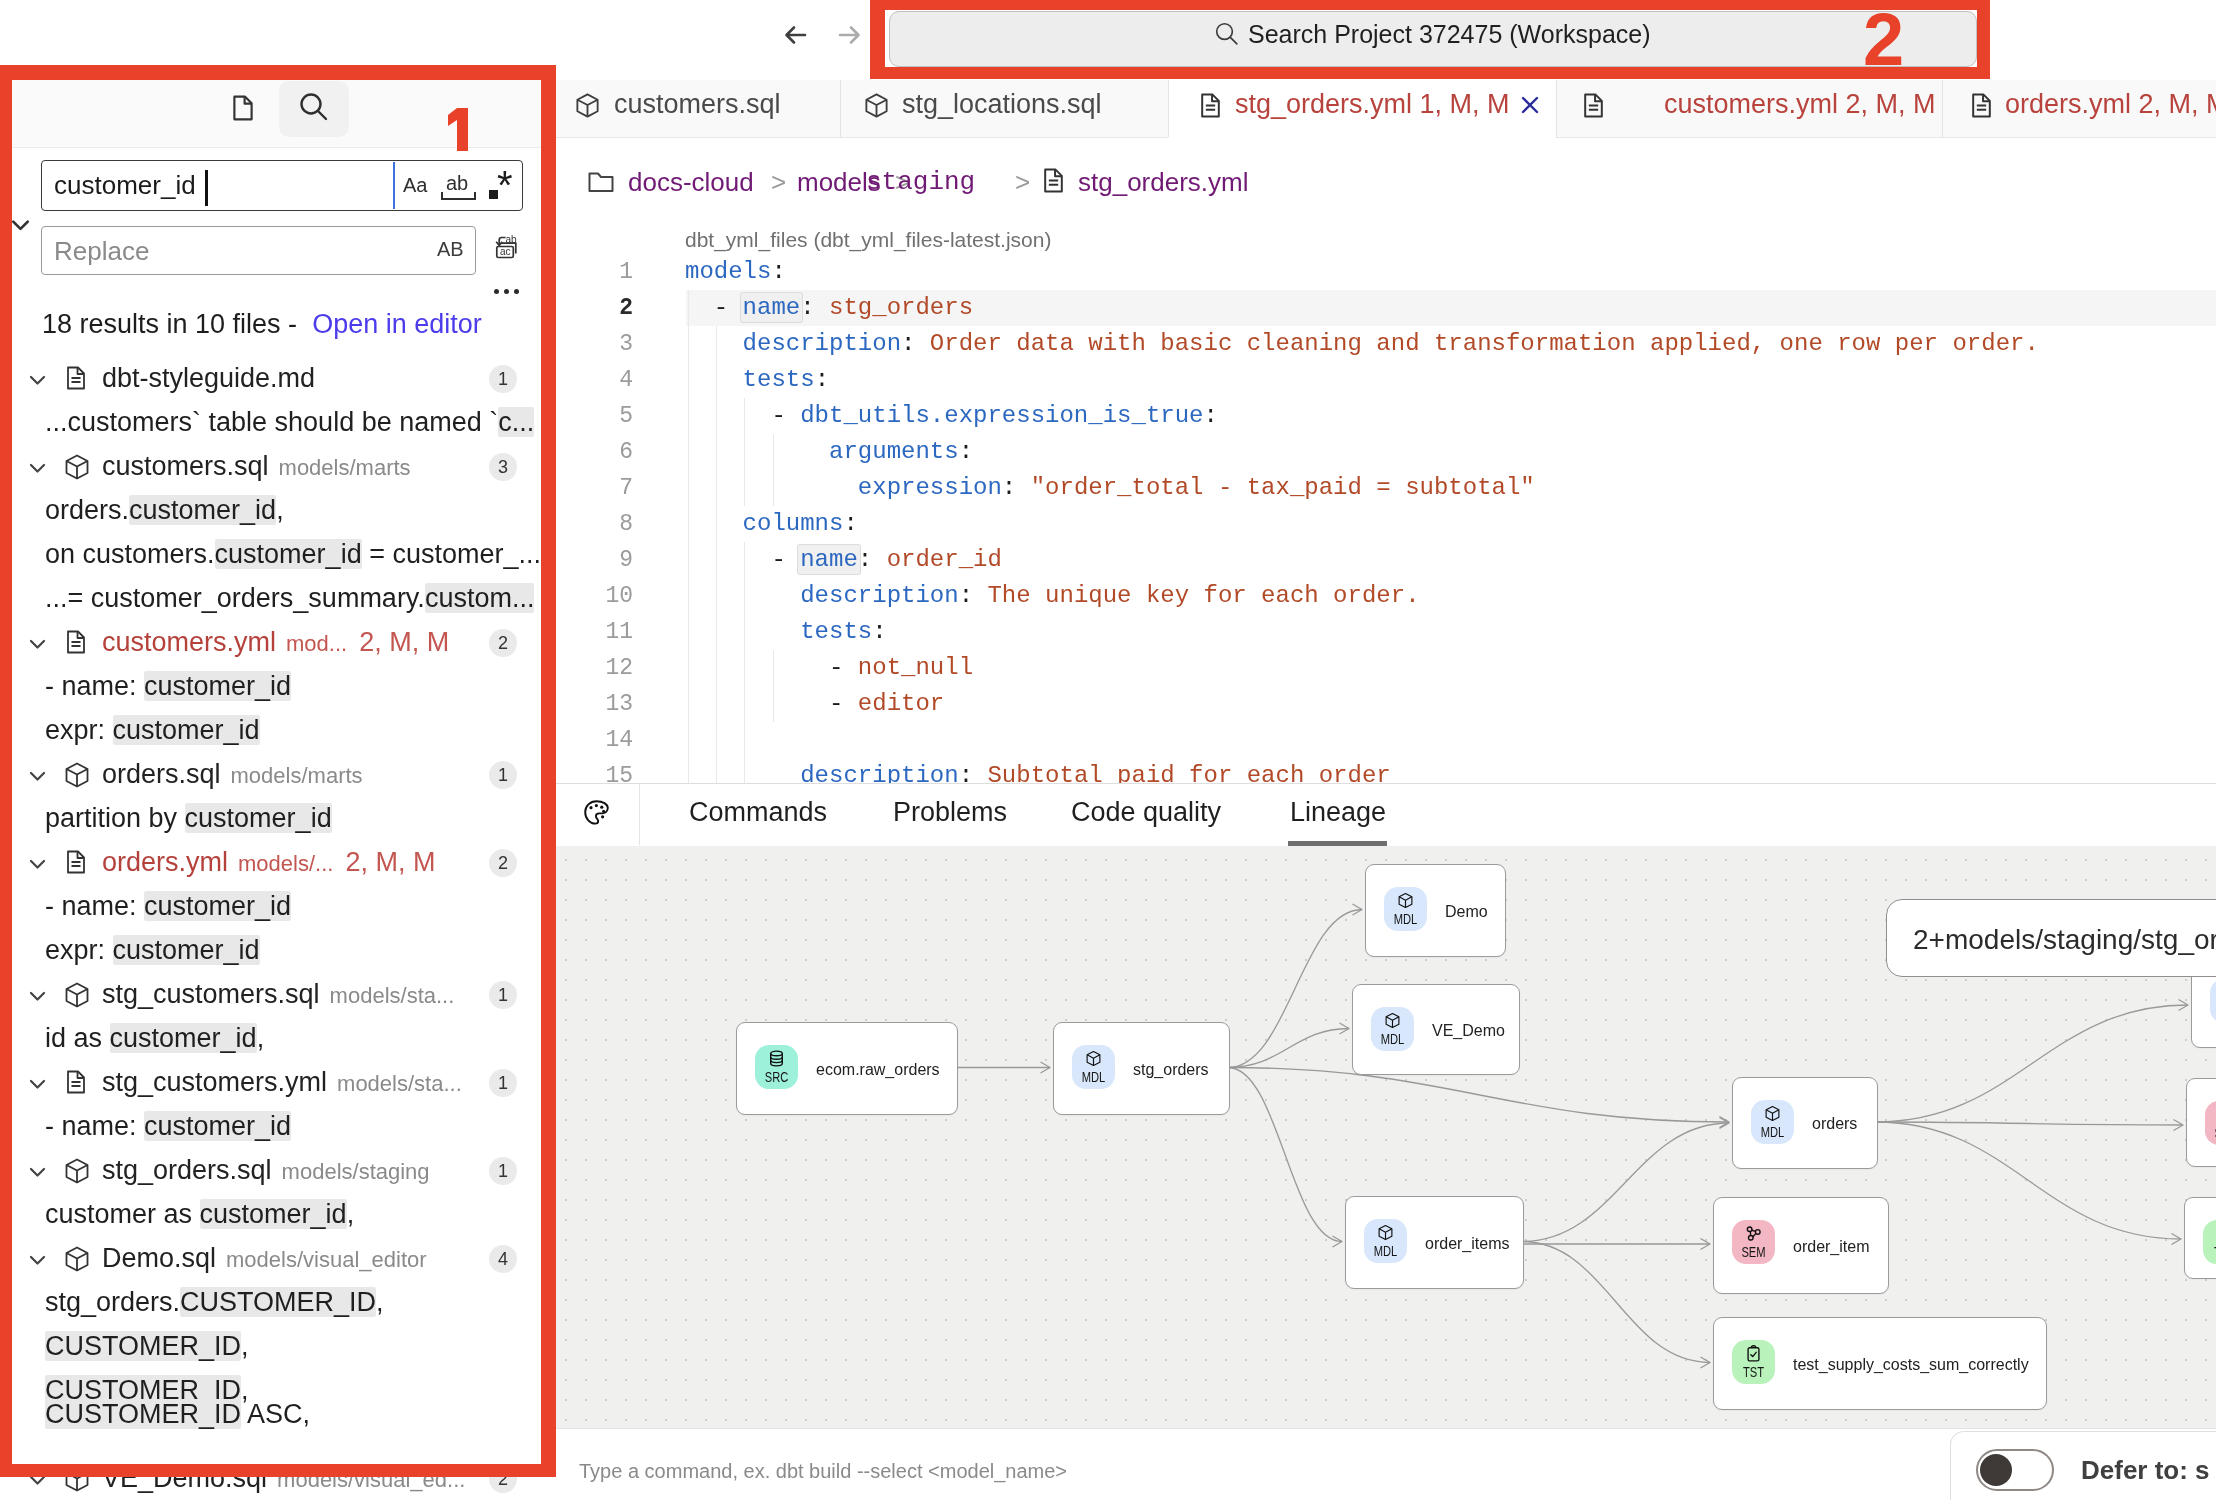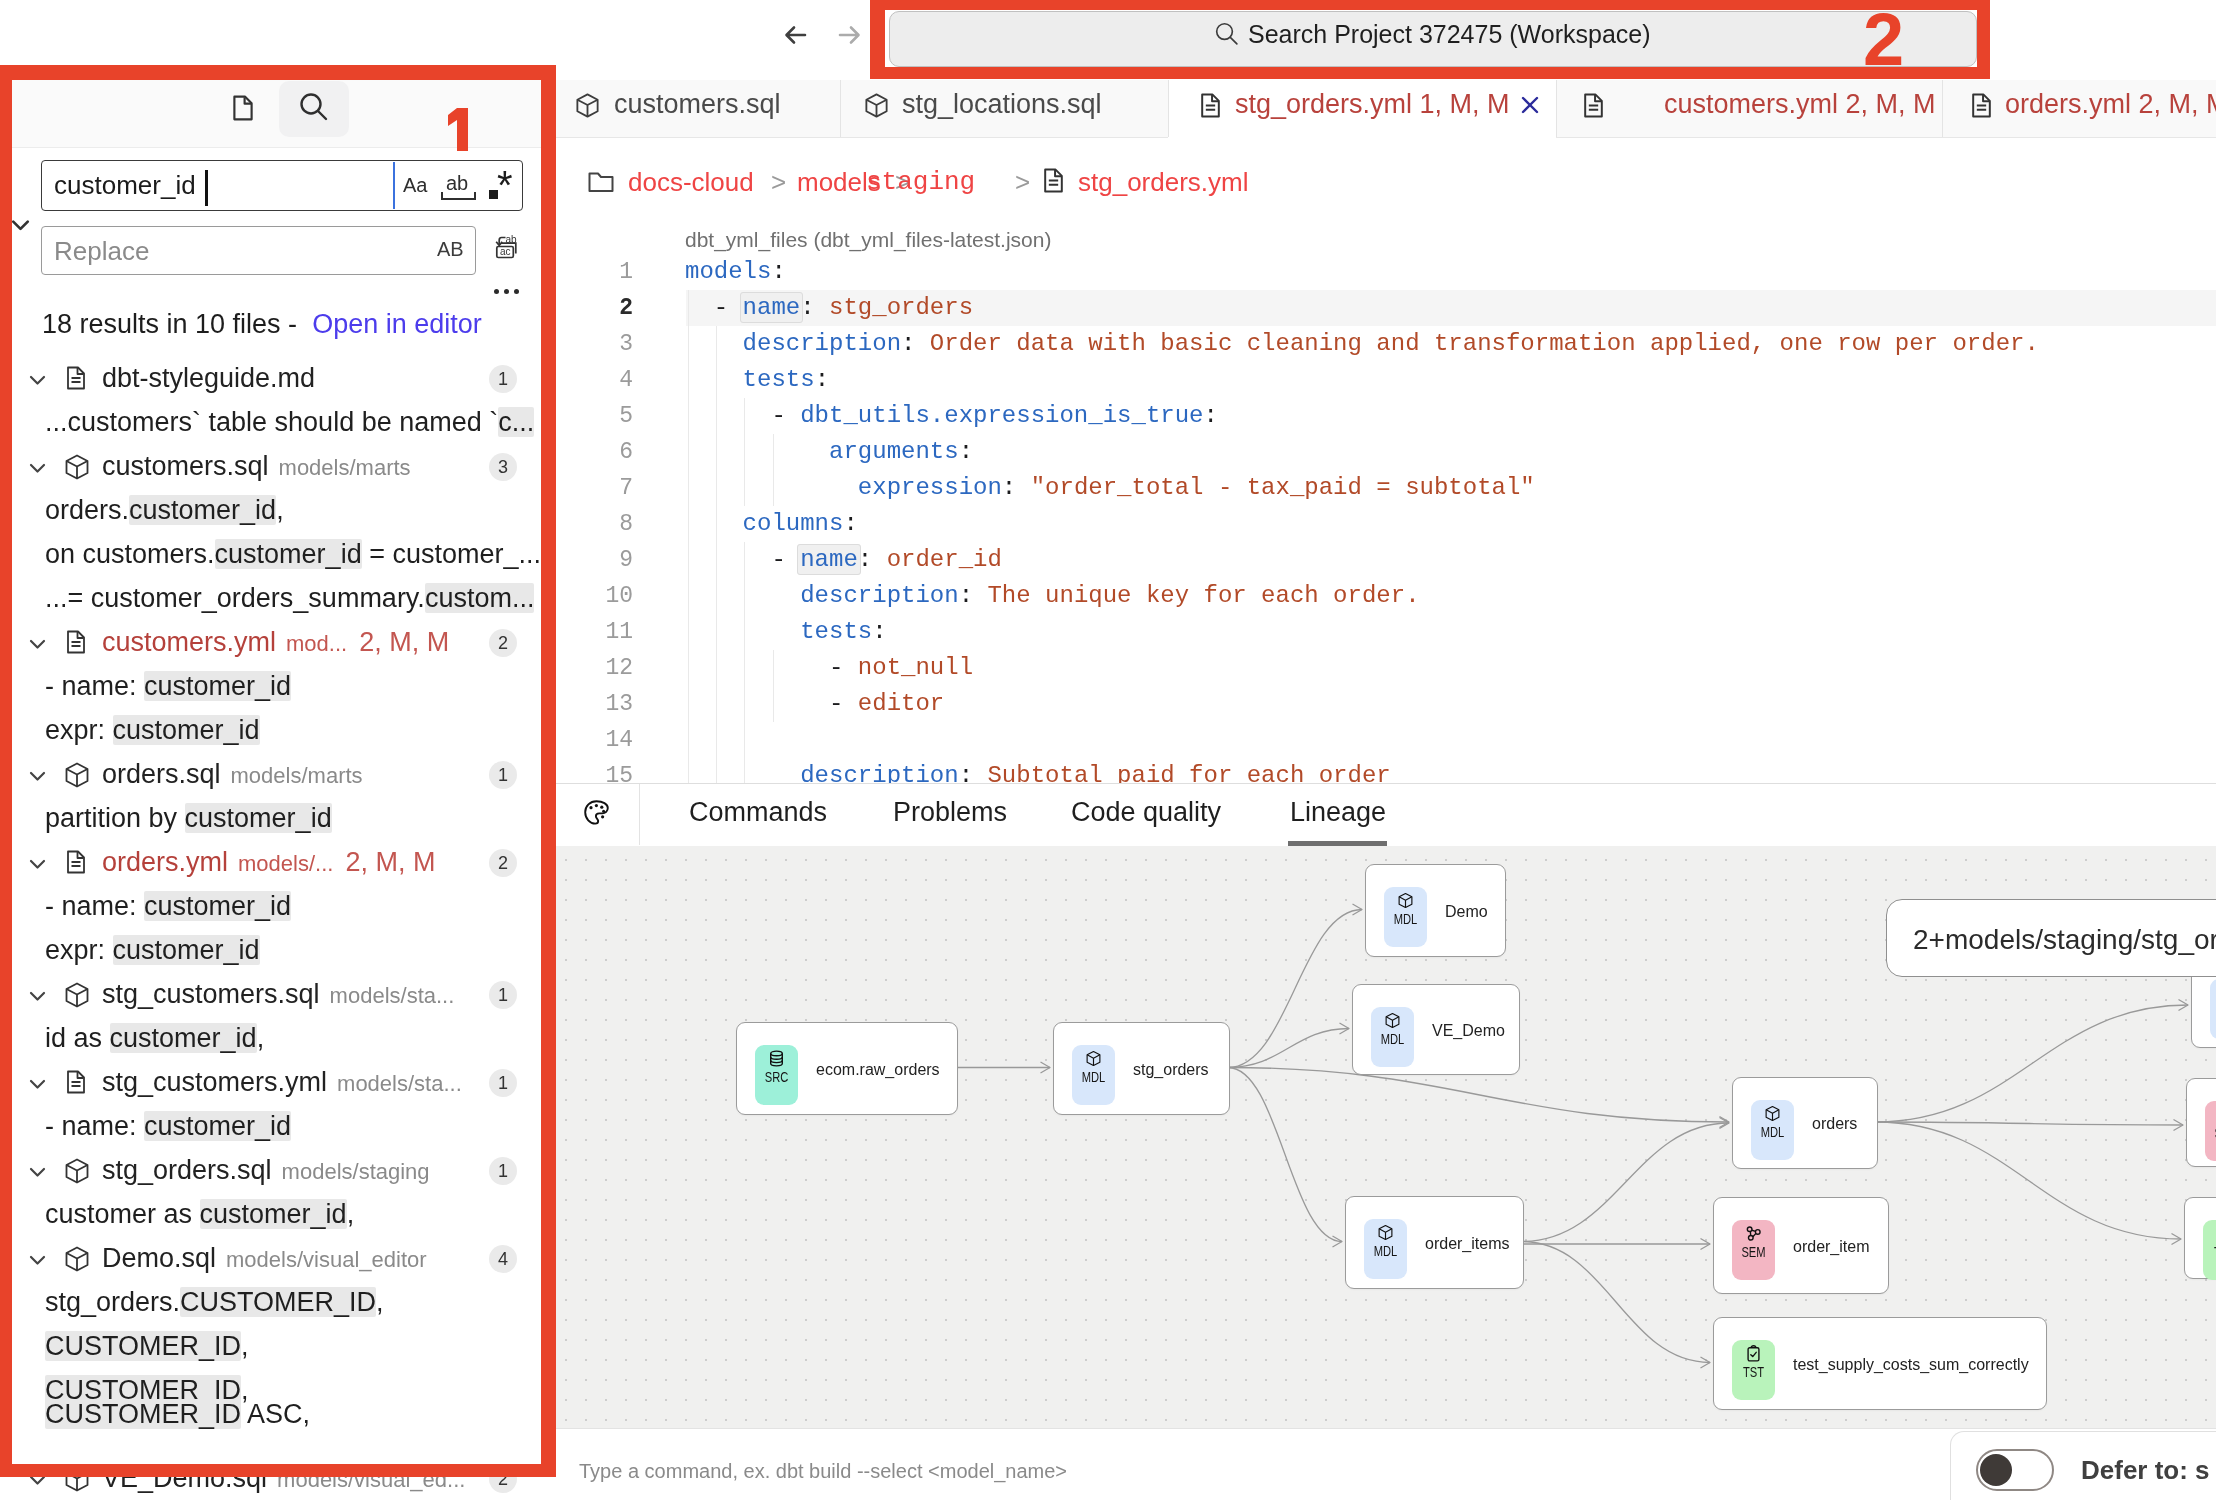--- a/index.html
+++ b/index.html
@@ -37,42 +37,42 @@
   
   #pill{left:889px;top:11px;width:1088px;height:56px;background:#ededed;border:1.5px solid #c0c0c0;border-radius:10px;box-sizing:border-box;}
   #pilltext{left:1248px;top:20px;font-size:25px;color:#1f1f1f;}
   
   #tabbar{left:556px;top:80px;width:1660px;height:58px;background:#f9f9f9;border-bottom:1px solid #e7e7e7;box-sizing:border-box;}
   .tabsep{position:absolute;top:80px;width:1px;height:57px;background:#e4e4e4;}
   #tabactive{left:1168px;top:80px;width:388px;height:59px;background:#fff;}
   .tabtxt{position:absolute;top:89px;font-size:27px;color:#4a4a4a;white-space:nowrap;}
   .redtab{color:#b8423c;}
   
-  .crumb{position:absolute;top:167px;font-size:26px;color:#ef4444;white-space:nowrap;}
+  .crumb{position:absolute;top:167px;font-size:26px;color:#701a75;white-space:nowrap;}
   .crumbsep{color:#9a9a9a;}
   
   #codehead{left:685px;top:228px;font-size:21px;color:#707070;}
   #code{left:556px;top:254px;width:1660px;height:529px;overflow:hidden;font-family:"Liberation Mono",monospace;font-size:24px;}
   .cl{position:absolute;left:0;width:1660px;height:36px;line-height:36px;white-space:pre;}
   .ln{position:absolute;width:77px;text-align:right;color:#9b9b9b;font-size:23px;line-height:36px;}
   .ct{position:absolute;left:129px;}
   .b{color:#2c68c0;} .r{color:#b24a28;} .k{color:#1c1c1e;}
   .namebox{background:#f0f0f0;border:1px solid #dcdcdc;border-radius:3px;padding:1px 2px;margin:0 -3px;}
   #row2hl{left:686px;top:290px;width:1530px;height:36px;background:#f5f5f5;}
   .guide{position:absolute;width:1px;background:#e9e9e9;}
   
   #panelhead{left:556px;top:783px;width:1660px;height:63px;background:#fff;border-top:1px solid #dedede;box-sizing:border-box;}
   #panelsep{left:639px;top:784px;width:1px;height:61px;background:#e3e3e3;}
   .ptab{position:absolute;top:797px;font-size:27px;color:#1f1f1f;}
   #punder{left:1288px;top:841px;width:99px;height:5px;background:#6f6f6f;}
   
   #lineage{left:556px;top:846px;width:1660px;height:582px;background:#f0f0ef;overflow:hidden;
     background-image:radial-gradient(circle at 1px 1px,#cdcdcd 1px,transparent 1.5px);background-size:20px 20px;background-position:9px 13px;}
   .node{position:absolute;background:#fff;border:1px solid #9b9b9b;border-radius:9px;box-shadow:0 1px 2px rgba(0,0,0,.04);}
-  .nicon{position:absolute;left:18px;top:22px;width:43px;height:60px;border-radius:9px;}
+  .nicon{position:absolute;left:18px;top:22px;width:43px;height:44px;border-radius:14px;}
   .nlabel{position:absolute;top:0;font-size:16px;color:#222;white-space:nowrap;}
   .nsub{position:absolute;width:43px;text-align:center;font-size:15.5px;color:#151515;transform:scaleX(0.72);transform-origin:center;}
   #filterbox{position:absolute;left:1330px;top:53px;width:420px;height:78px;background:#fff;border:1.5px solid #8f8f8f;border-radius:16px;box-sizing:border-box;}
   #filtertext{position:absolute;left:1357px;top:78px;font-size:28px;color:#2b2b2b;white-space:nowrap;}
   
   #cmdbar{left:556px;top:1428px;width:1660px;height:72px;background:#fff;border-top:1px solid #e3e3e3;box-sizing:border-box;}
   #cmdtext{left:579px;top:1460px;font-size:20px;color:#8a8a8a;}
   #defercard{left:1950px;top:1431px;width:266px;height:69px;background:#fff;border-left:1.5px solid #e0e0e0;border-top:1.5px solid #e0e0e0;border-top-left-radius:14px;}
   #toggle{left:1976px;top:1449px;width:78px;height:42px;border:2px solid #8f8884;border-radius:21px;background:#fff;box-sizing:border-box;}
   #knob{left:1980px;top:1454px;width:32px;height:32px;border-radius:16px;background:#3f3a37;}

